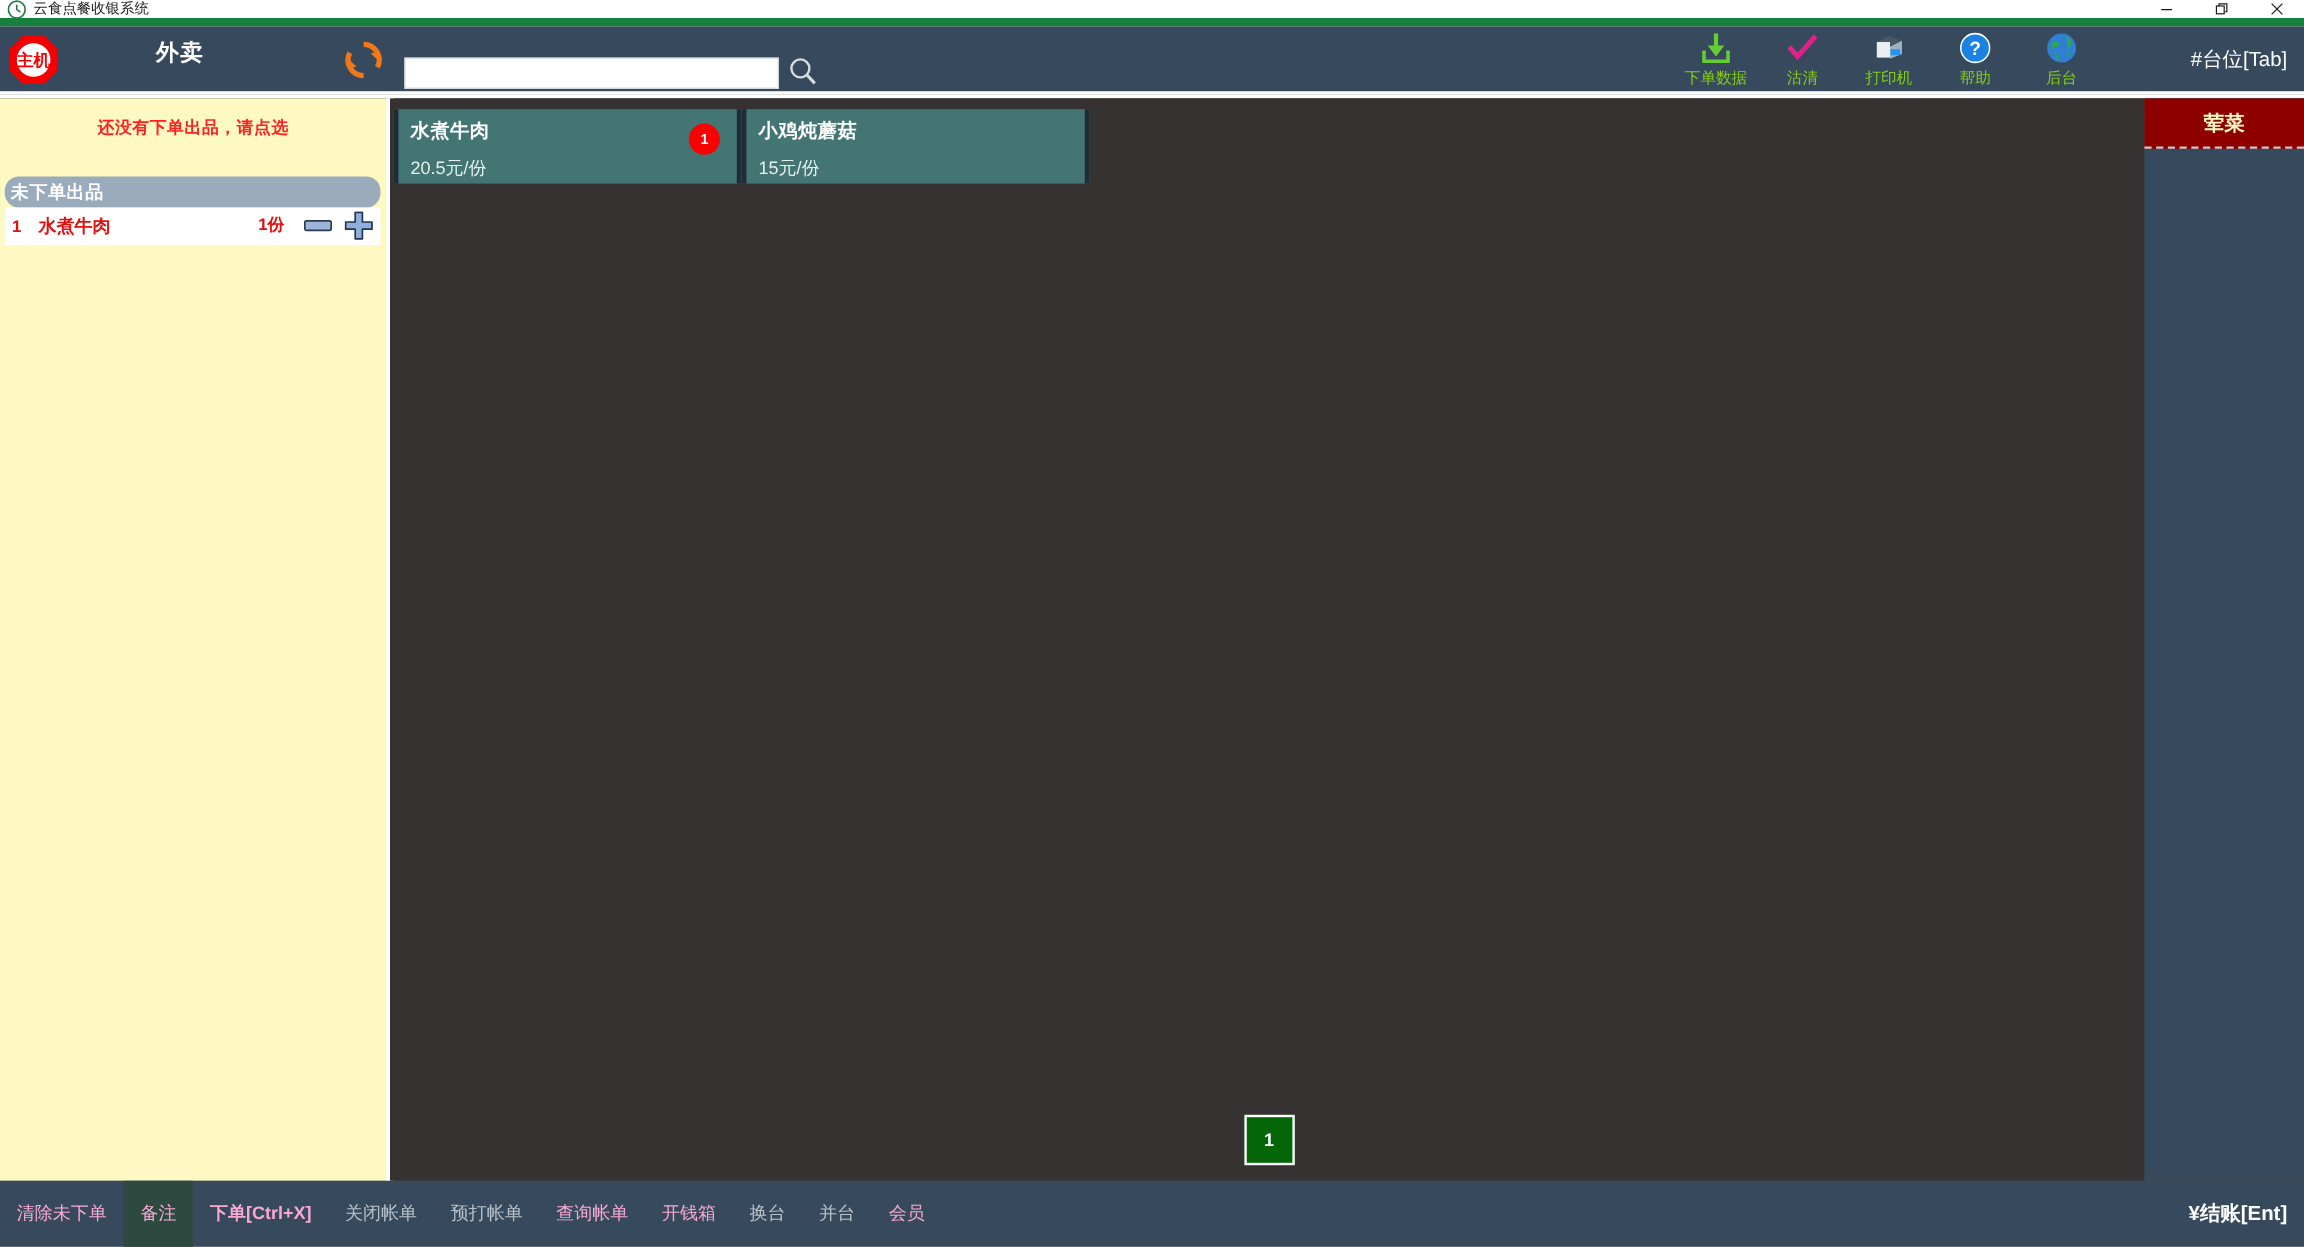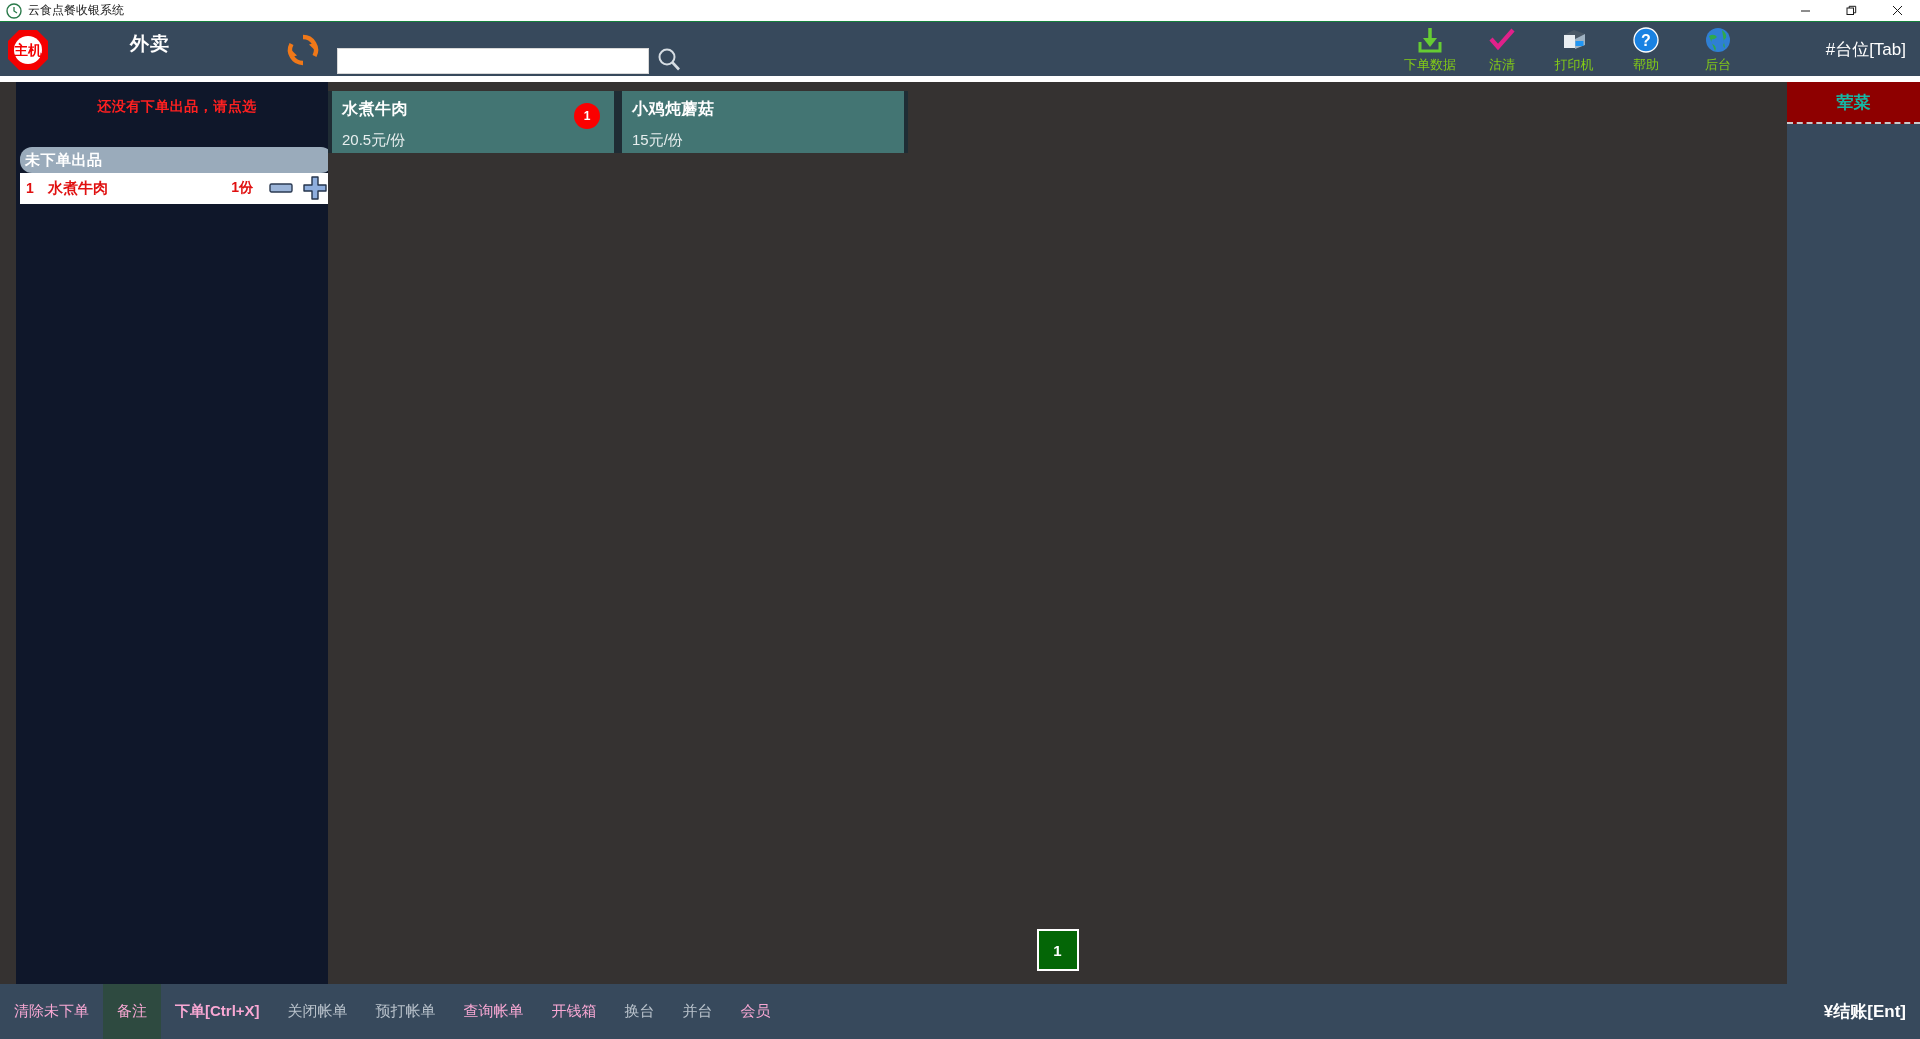--- a/index.html
+++ b/index.html
@@ -9,21 +9,21 @@
     background: #ffffff;
     font-family: "Liberation Sans", "DejaVu Sans", sans-serif;
   }
   * { box-sizing: border-box; }
 
   
   #titlebar {
     position: absolute; left: 0; top: 0; width: 1920px; height: 22px;
     background: #ffffff;
     display: flex; align-items: center;
-    border-bottom: 1px solid #15803d;
+    border-bottom: 7px solid #15803d;
   }
   #titlebar .app-icon {
     width: 16px; height: 16px; margin-left: 6px; margin-right: 6px;
     flex: none;
   }
   #titlebar .title-text {
     font-size: 12px; color: #1b1b1b; letter-spacing: 0px;
     white-space: nowrap;
   }
   #titlebar .winbtns {
@@ -91,22 +91,22 @@
   }
 
   
   #body {
     position: absolute; left: 0; top: 82px; width: 1920px; height: 902px;
     background: #353231;
   }
 
   
   #order-panel {
-    position: absolute; left: 16px; top: 0; width: 325px; height: 902px;
-    background: #0f172a;
+    position: absolute; left: 0; top: 0; width: 325px; height: 902px;
+    background: #fef9c3;
     border-right: 3px solid #ffffff;
   }
   #order-empty-msg {
     width: 100%; text-align: center;
     color: #ff2020; font-size: 14px; font-weight: bold;
     padding-top: 16px; letter-spacing: 0.5px;
   }
   #order-list-header {
     position: absolute; left: 4px; top: 65px; width: 313px; height: 26px;
     background: #9aabbb;
@@ -183,21 +183,21 @@
   }
 
   
   #category-rail {
     position: absolute; left: 1787px; top: 0; width: 133px; height: 902px;
     background: #37495c;
   }
   .cat-btn {
     width: 133px; height: 42px;
     background: #8e0000;
-    color: #14b8a6; font-size: 17px; font-weight: bold;
+    color: #fef9c3; font-size: 17px; font-weight: bold;
     display: flex; align-items: center; justify-content: center;
     border-bottom: 2px dashed #c9c9c9;
     cursor: pointer;
   }
 
   
   #footer {
     position: absolute; left: 0; top: 984px; width: 1920px; height: 55px;
     background: #37495c;
     display: flex; align-items: center;

